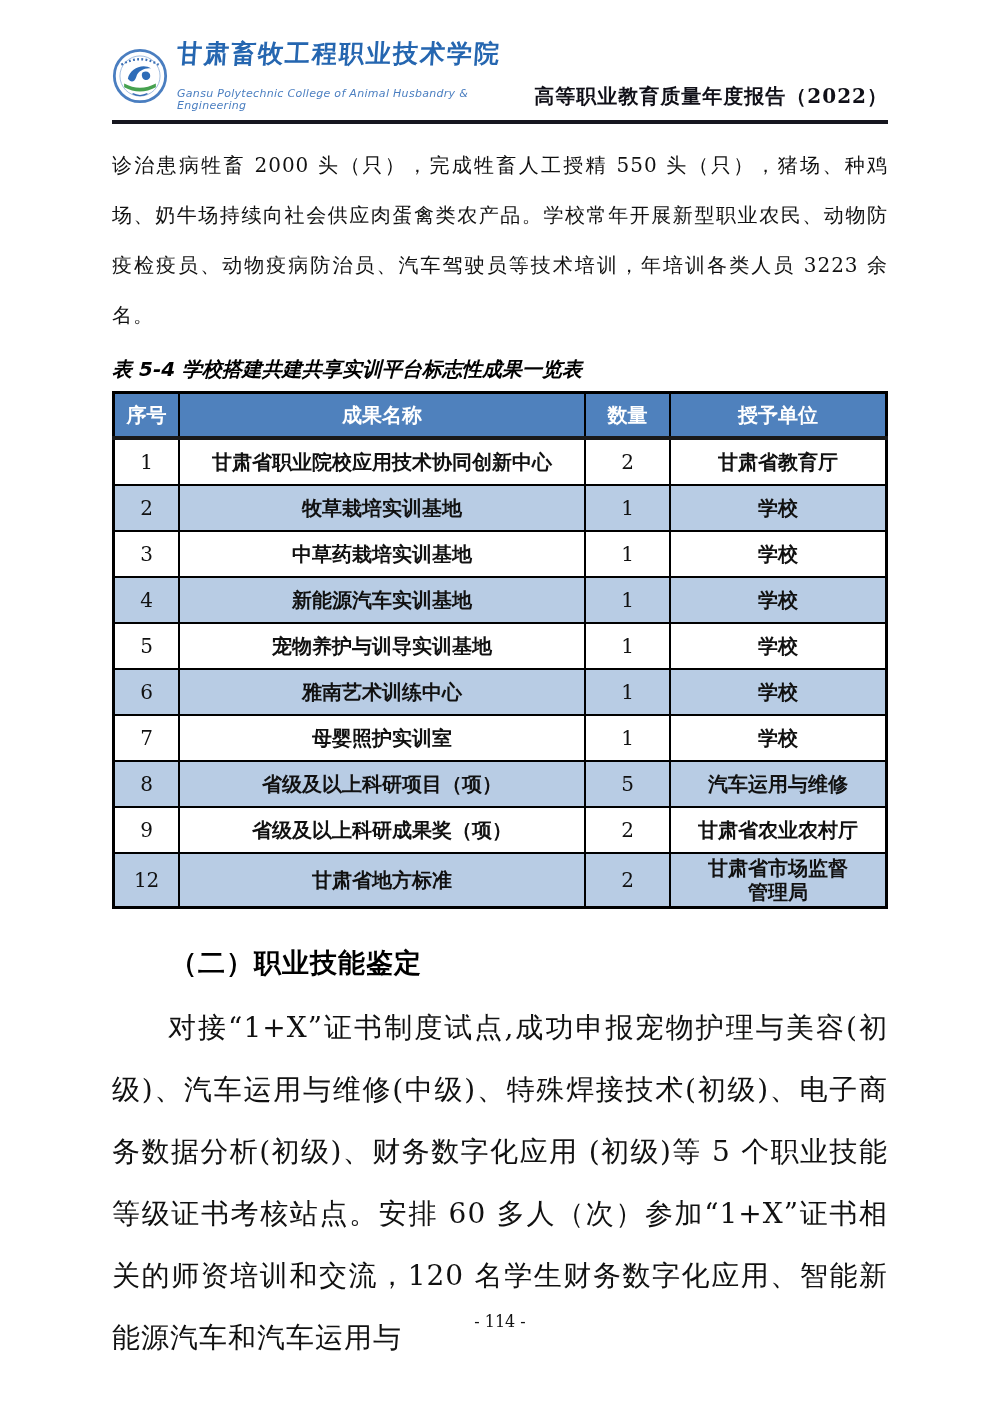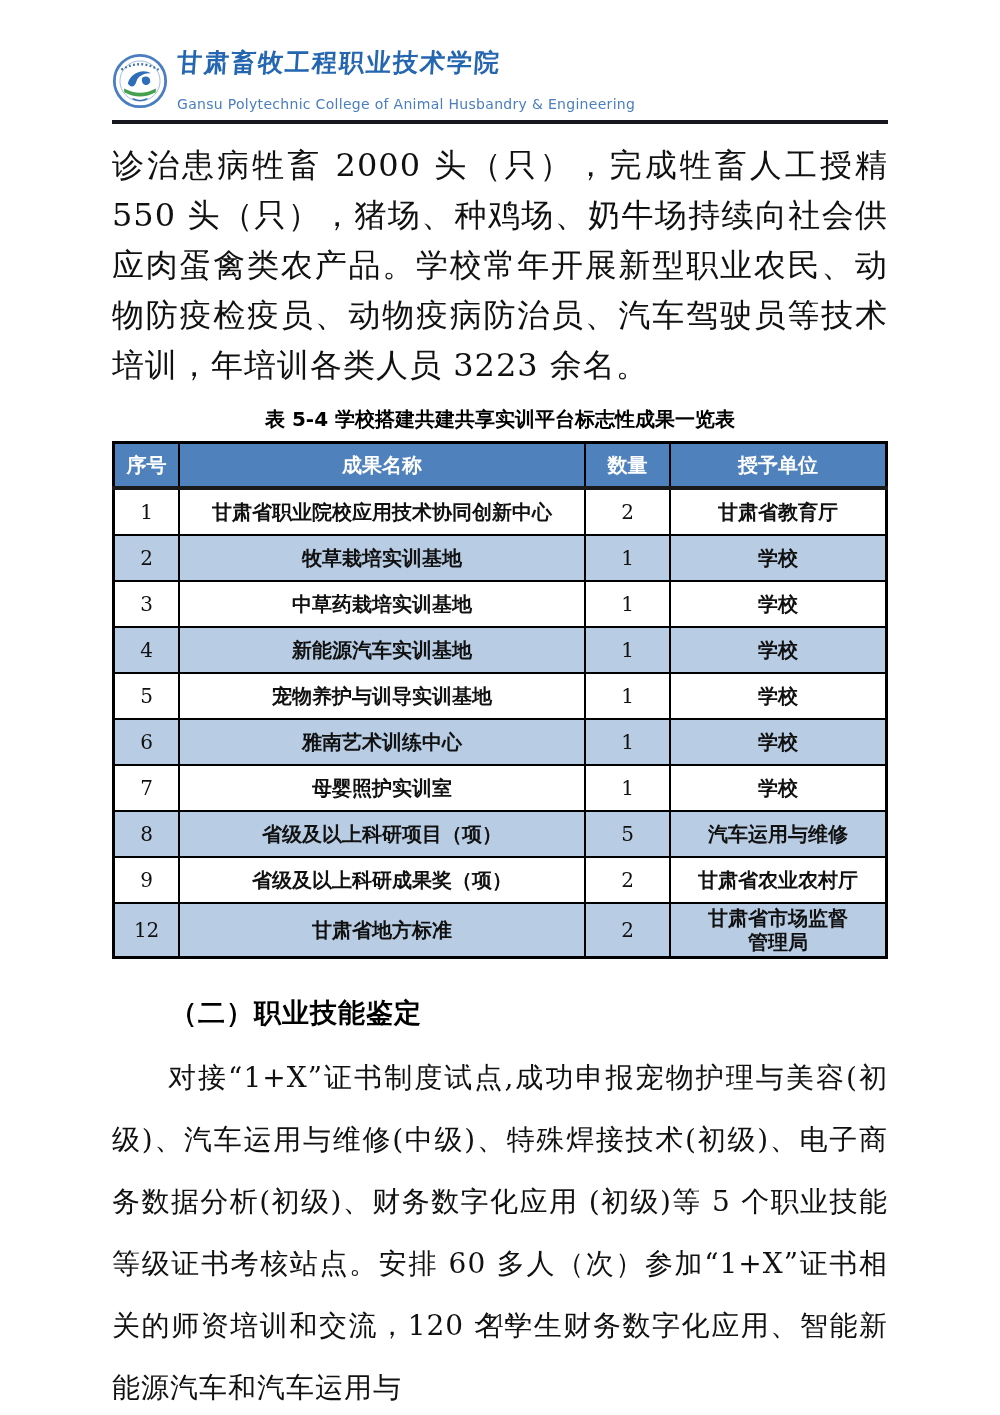--- a/index.html
+++ b/index.html
@@ -25,48 +25,48 @@
   .logo-block { display:flex; align-items:center; gap:9px; }
   .logo-emblem { width:56px; height:56px; flex:0 0 auto; }
   .logo-text { display:flex; flex-direction:column; line-height:1.1; }
   .logo-cn {
     font-family:"DejaVu Serif","Liberation Serif",serif;
     font-weight:bold; font-size:25px; letter-spacing:2px;
     color:#2566b0; transform:skewX(-4deg);
   }
   .logo-en {
     font-family:"DejaVu Sans","Liberation Sans",sans-serif;
-    font-size:14px; color:#4a7ec0; margin-top:20px; letter-spacing:.3px;
+    font-size:11px; color:#4a7ec0; margin-top:20px; letter-spacing:.3px;font-style:italic;
   }
   .report-title {
     font-family:"DejaVu Serif","Liberation Serif",serif;
     font-weight:bold; font-size:20px; color:#101018;
     letter-spacing:1px; padding-bottom:2px; white-space:nowrap;
   }
 
   
   .para1 {
     margin:16px 0 0 0;
-    font-size:32px; line-height:50px;
+    font-size:20px; line-height:50px;
     text-align:justify; text-justify:inter-ideograph;
     letter-spacing:1px;
   }
   .para2 {
     margin:16px 0 0 0;
     font-size:28px; line-height:62px;
     text-align:justify; text-justify:inter-ideograph;
     text-indent:2em; letter-spacing:1px;
   }
 
   
   .table-caption {
     margin:16px 0 8px 0;
-    text-align:center;
+    text-align:left;
     font-family:"DejaVu Sans","Liberation Sans",sans-serif;
-    font-weight:bold; font-size:20px; color:#000;
+    font-weight:bold; font-size:20px; color:#000;font-style:italic;
   }
   table.results {
     width:100%;
     border-collapse:collapse;
     border:3px solid #000;
     table-layout:fixed;
     padding-left:28px;
   }
   table.results th, table.results td {
     border:2px solid #000;
@@ -122,20 +122,21 @@
         <path d="M17 33 C19 22 33 16 42 22 C36 21 28 24 26 31 C24 37 20 37 17 33 Z" fill="#2f6db8"></path>
         <path d="M33 26 c4 -2 8 0 8 4 c0 3 -3 5 -6 4 c-3 -1 -4 -6 -2 -8 Z" fill="#2f6db8"></path>
         <path d="M13 38 Q30 47 47 38 L47 42 Q30 51 13 42 Z" fill="#46a14f"></path>
         <path d="M22 49 Q30 53 38 49" fill="none" stroke="#3a6fb5" stroke-width="1.5"></path>
       </svg>
       <div class="logo-text">
         <span class="logo-cn">甘肃畜牧工程职业技术学院</span>
         <span class="logo-en">Gansu Polytechnic College of Animal Husbandry &amp; Engineering</span>
       </div>
     </div>
+    <div class="report-title">高等职业教育质量年度报告（2022）</div>
   </div>
 
   <p class="para1">诊治患病牲畜 2000 头（只），完成牲畜人工授精 550 头（只），猪场、种鸡场、奶牛场持续向社会供应肉蛋禽类农产品。学校常年开展新型职业农民、动物防疫检疫员、动物疫病防治员、汽车驾驶员等技术培训，年培训各类人员 3223 余名。</p>
 
   <div class="table-caption">表 5-4  学校搭建共建共享实训平台标志性成果一览表</div>
 
   <table class="results">
     <colgroup>
       <col class="c-idx">
         <col class="c-name">

